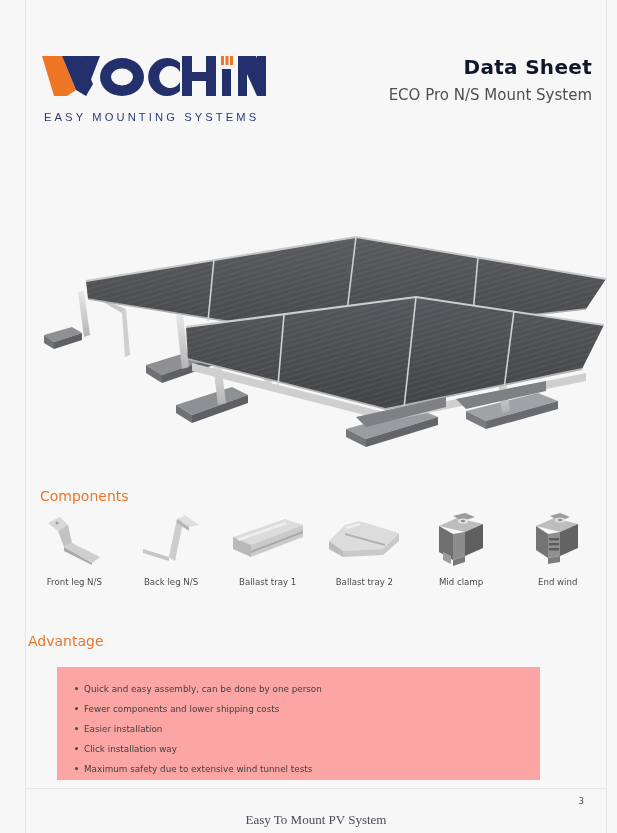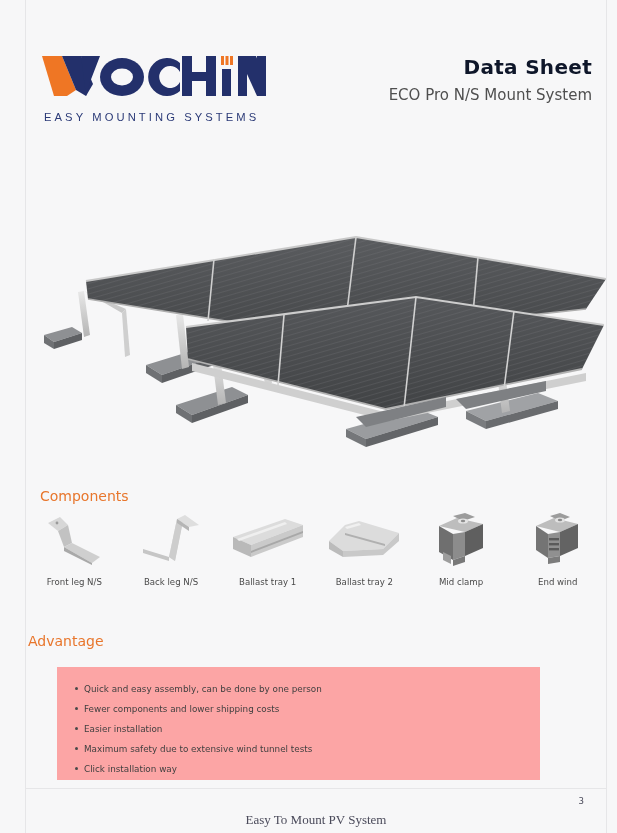--- a/index.html
+++ b/index.html
@@ -360,22 +360,22 @@
     </div>
 
   </div>
 
   <div class="section-heading" id="advantage-heading">Advantage</div>
 
   <div class="advantage-box">
     <div class="adv-item"><span class="dot"></span><span>Quick and easy assembly, can be done by one person</span></div>
     <div class="adv-item"><span class="dot"></span><span>Fewer components and lower shipping costs</span></div>
     <div class="adv-item"><span class="dot"></span><span>Easier installation</span></div>
+    <div class="adv-item"><span class="dot"></span><span>Click installation way</span></div>
     <div class="adv-item"><span class="dot"></span><span>Maximum safety due to extensive wind tunnel tests</span></div>
-    <div class="adv-item"><span class="dot"></span><span>Click installation way</span></div>
   </div>
 
   <div class="footer">
     <div class="footer-line"></div>
     <div class="footer-text">Easy To Mount PV System</div>
     <div class="footer-page">3</div>
   </div>
 
 </div>
 

